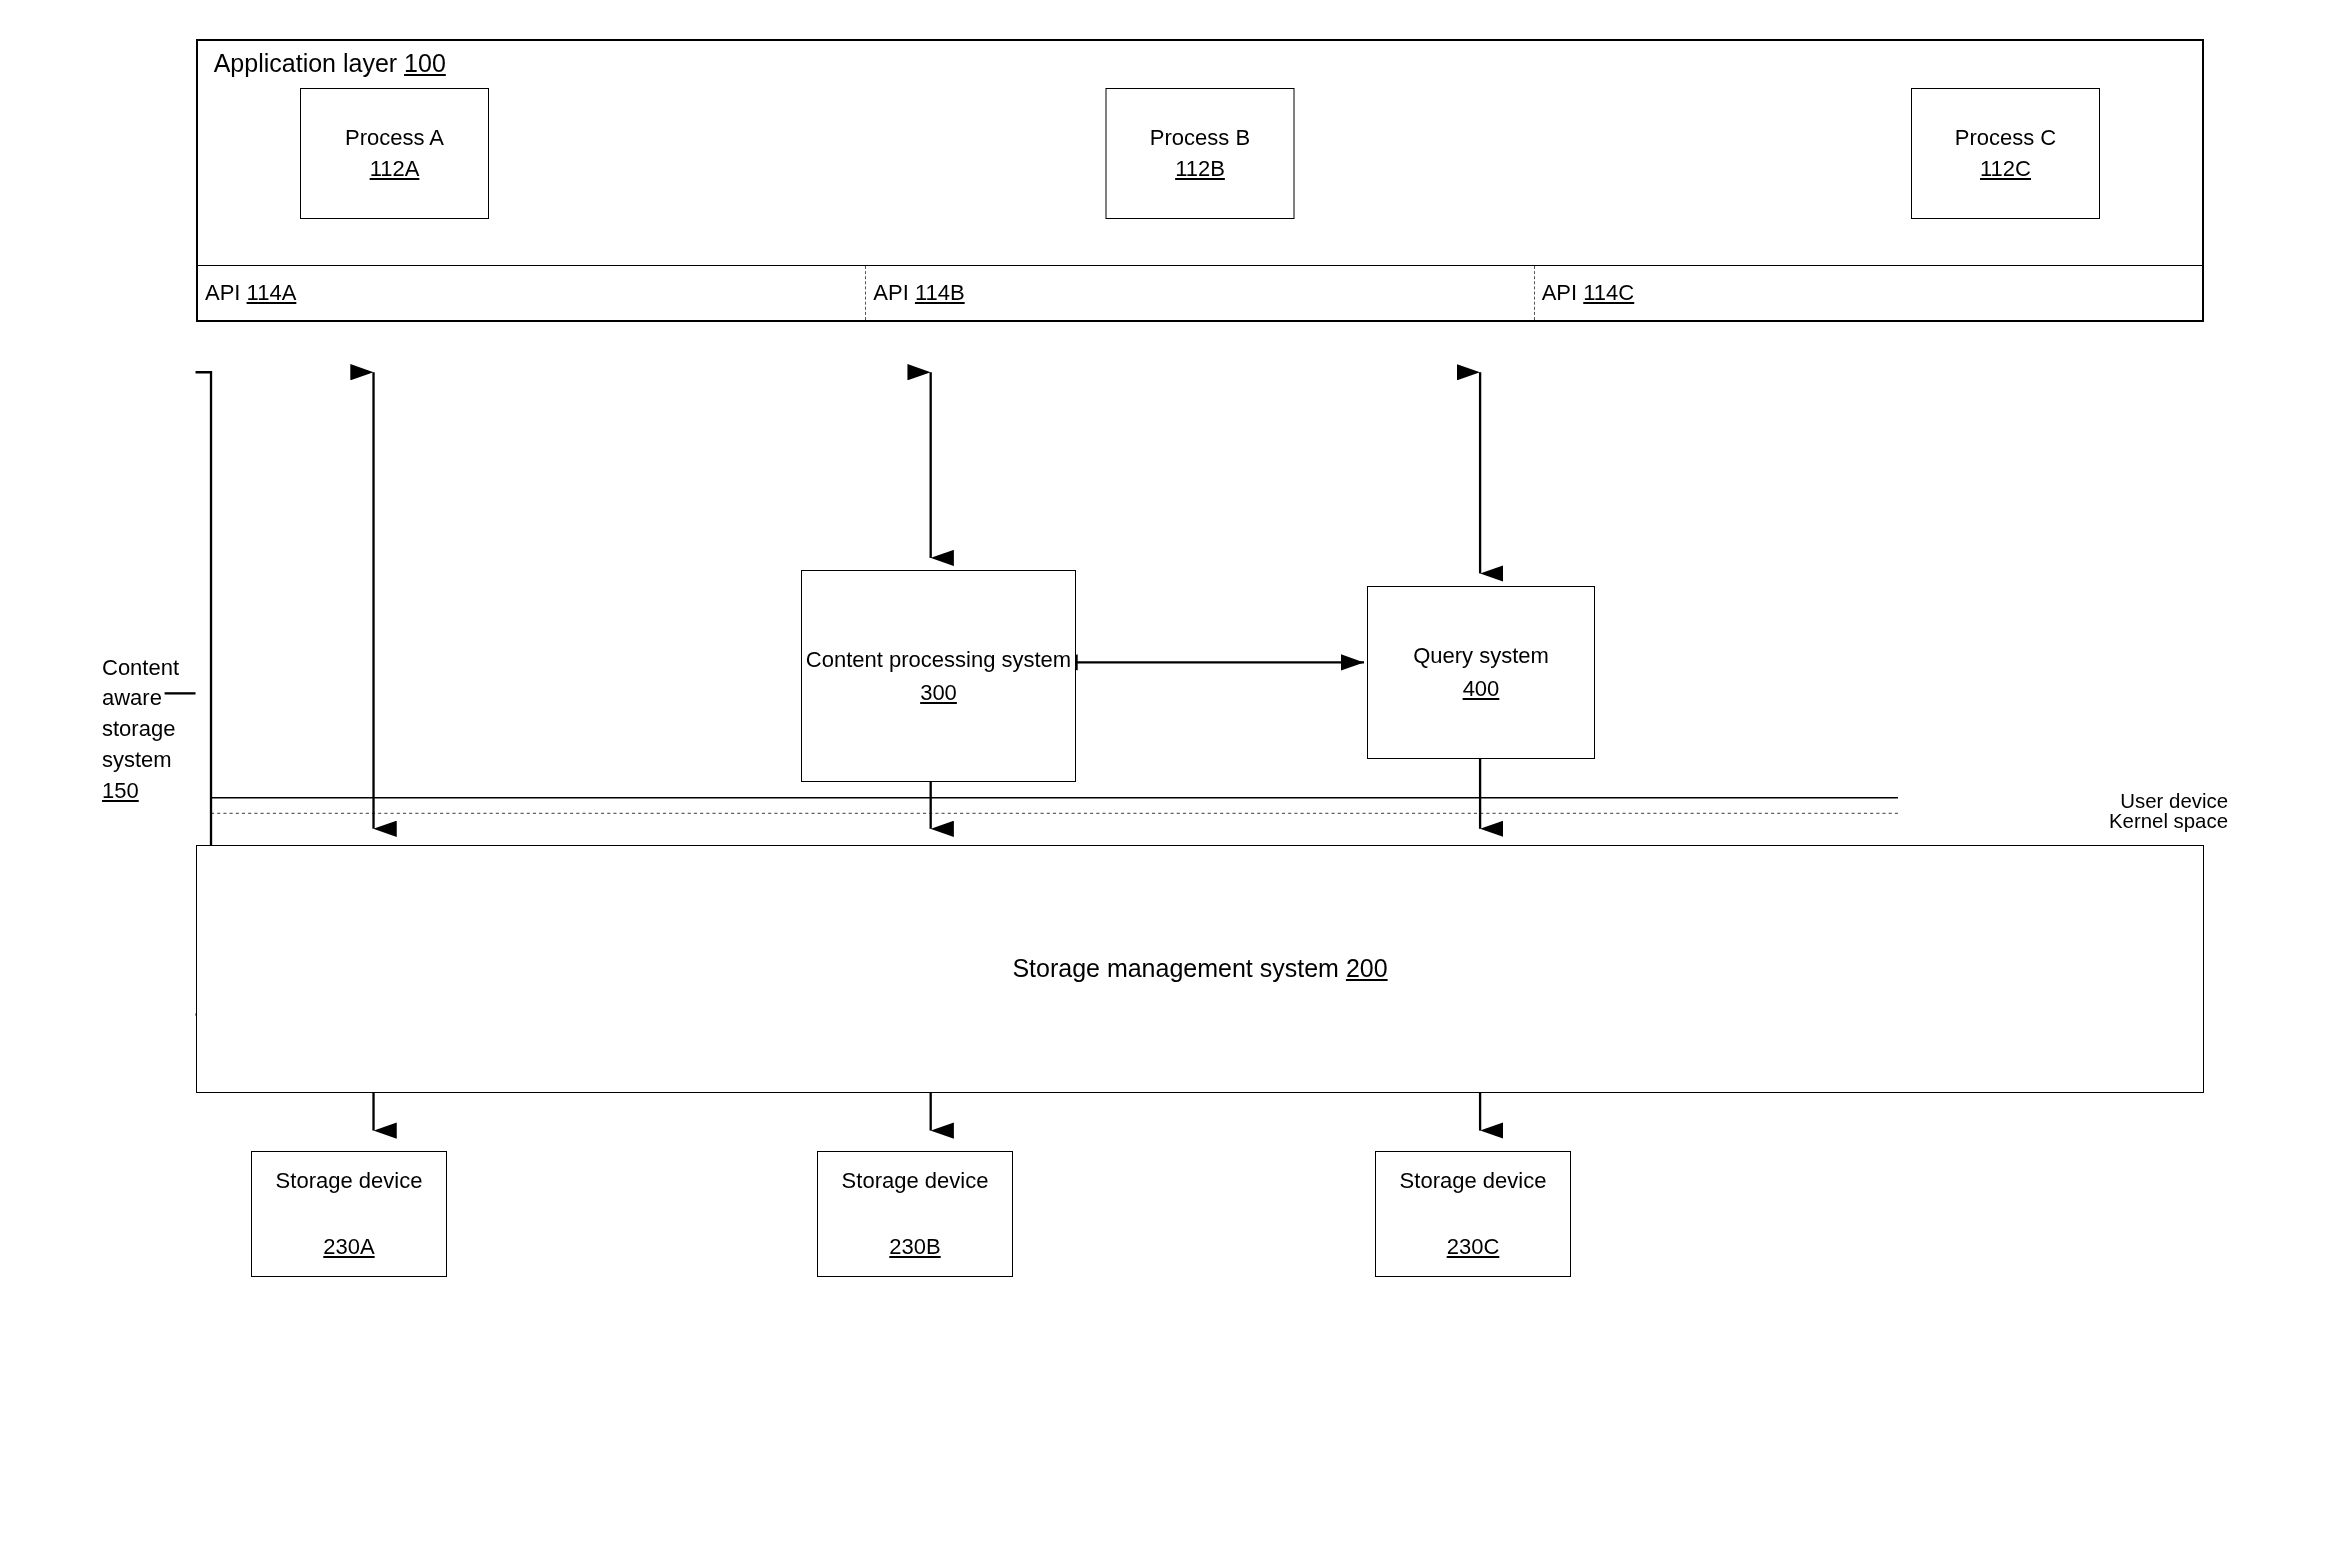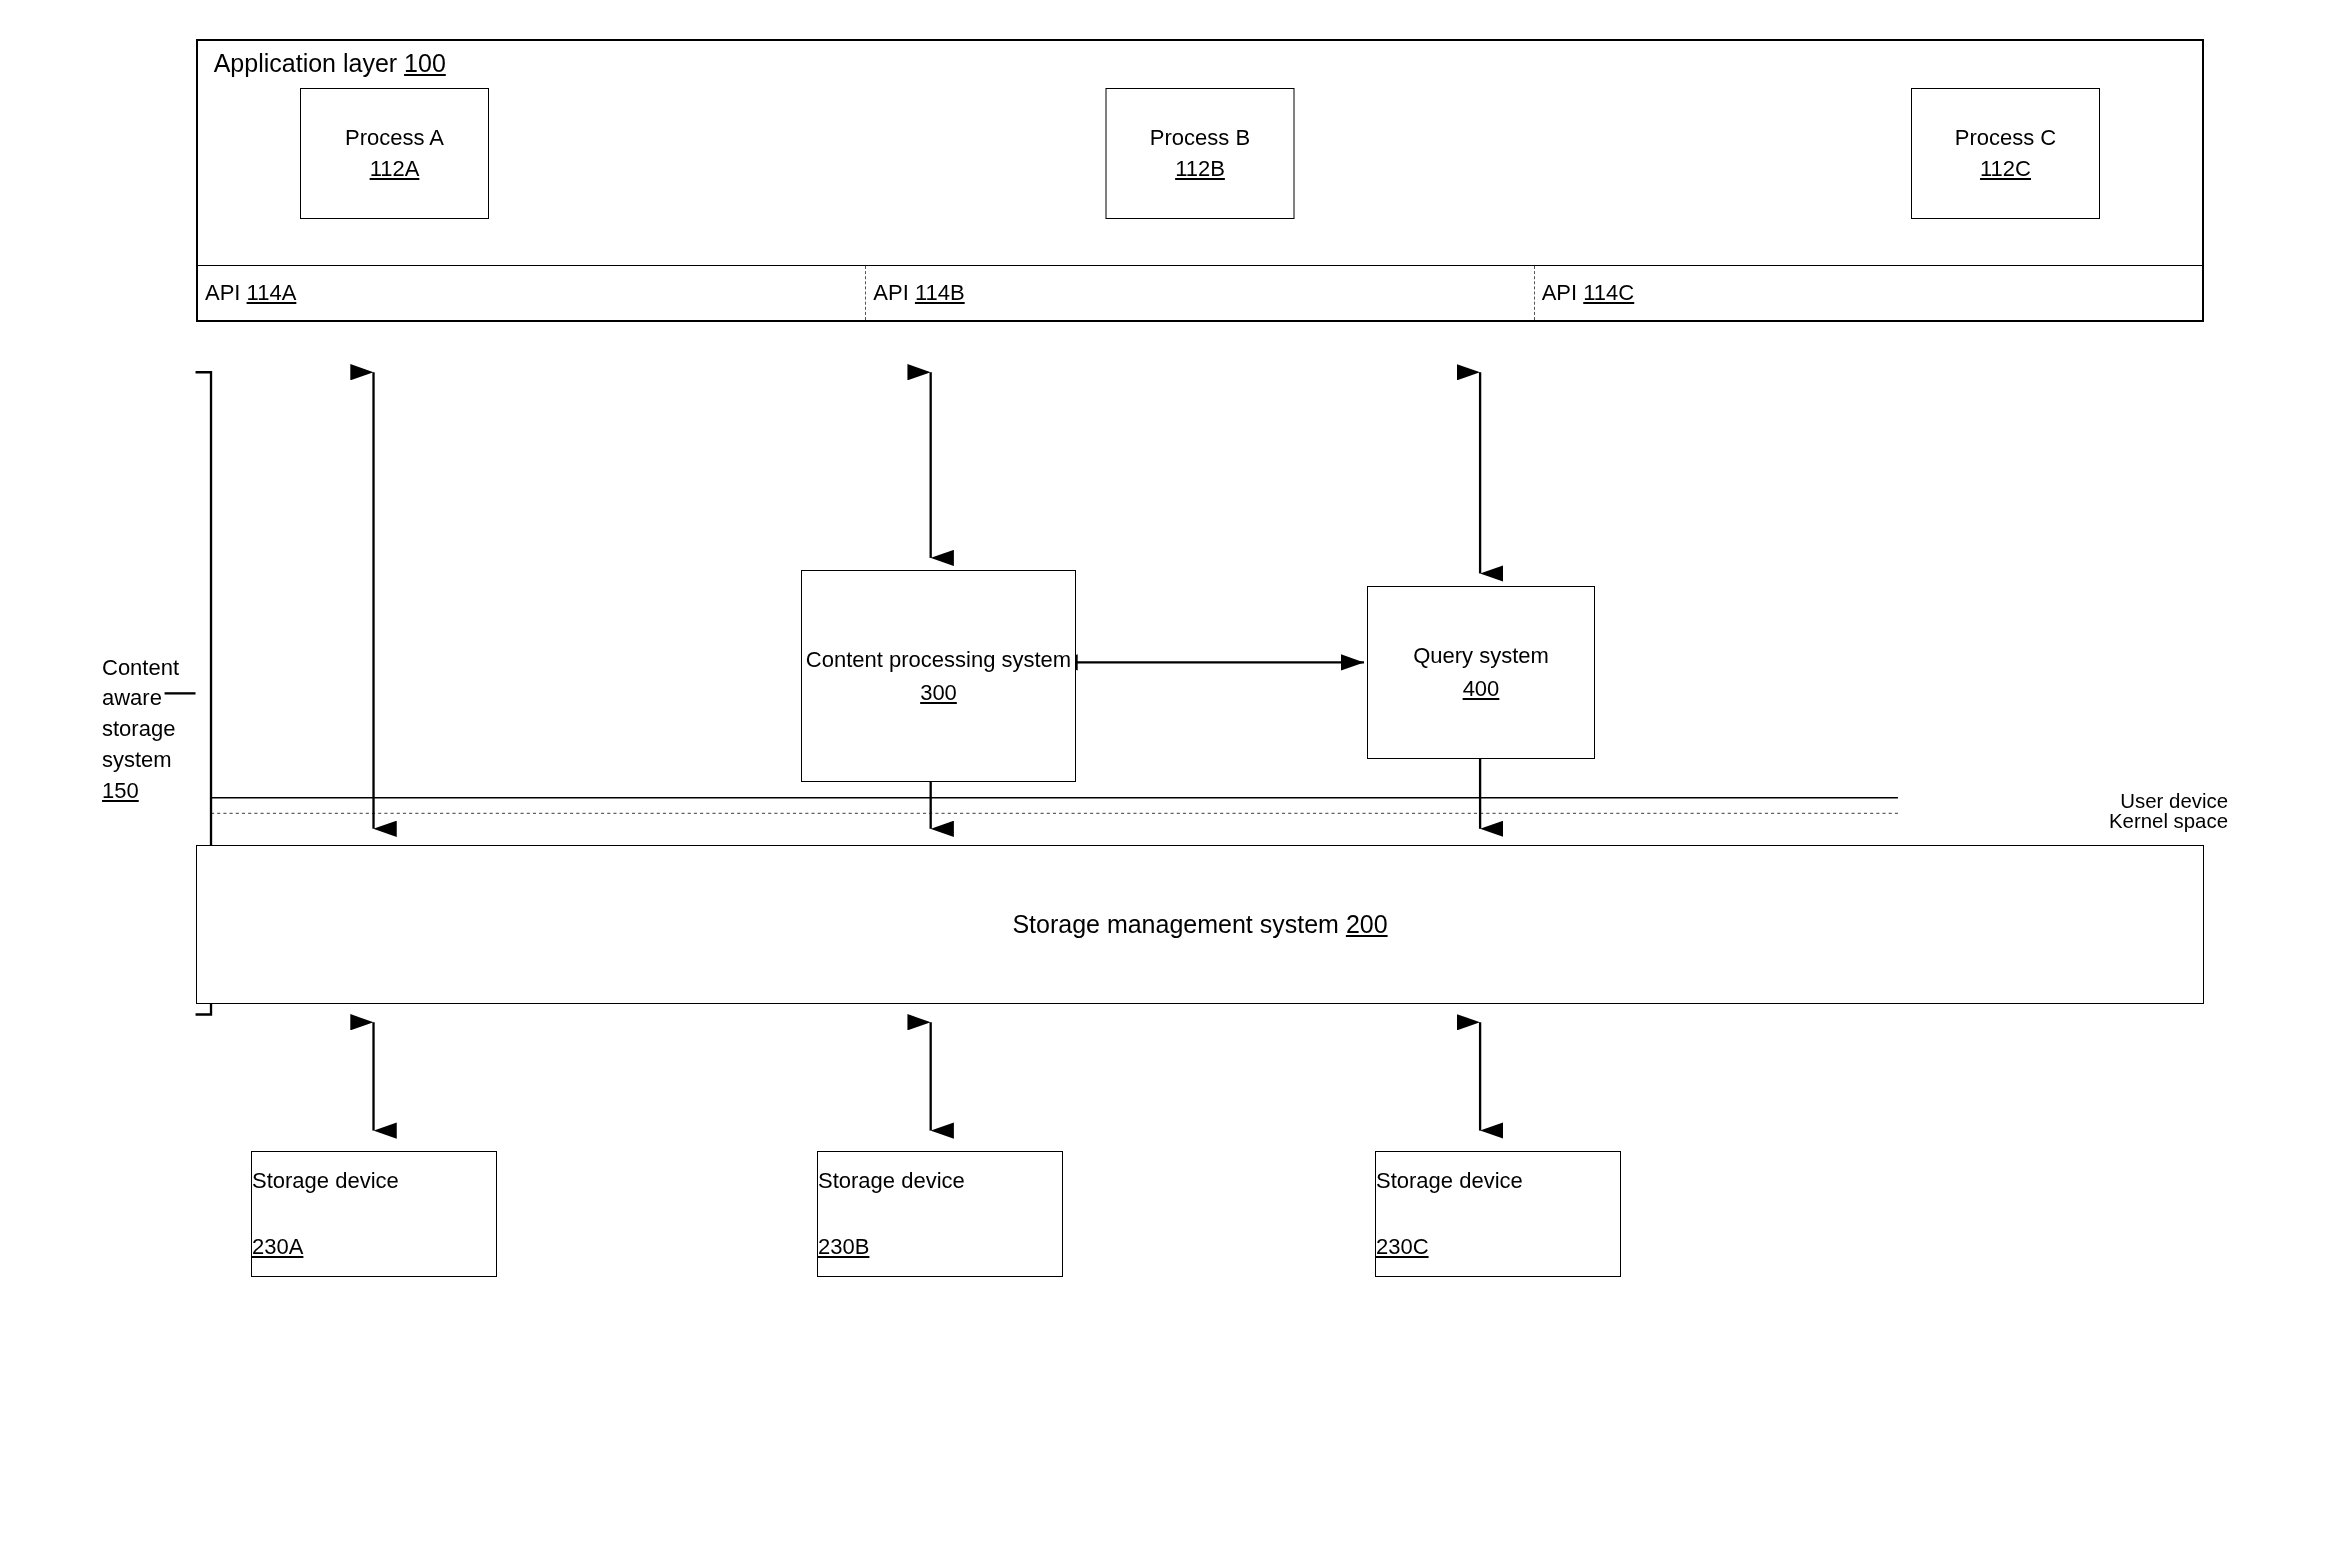--- a/index.html
+++ b/index.html
@@ -127,27 +127,27 @@
       align-items: center;
       justify-content: center;
       font-size: 25px;
       text-align: center;
     }
     .storage-mgmt-box u { text-decoration: underline; }
 
     
     .storage-device-box {
       position: absolute;
-      width: 246px;
+      width: 196px;
       height: 126px;
       border: 1.6px solid #000;
       background: #fff;
       display: flex;
       flex-direction: column;
-      align-items: flex-start;
+      align-items: center;
       justify-content: center;
       font-size: 22px;
       text-align: center;
       line-height: 1.5;
     }
     .storage-device-box u { text-decoration: underline; }
 
     
     .arrows-svg {
       position: absolute;
@@ -271,21 +271,21 @@
   </div>
 
   <div class="space-label" style="top: 766px; right: 39px;">
     <span>User device</span>
   </div>
 
   <div class="space-label" style="top: 786px; right: 39px;">
     <span>Kernel space</span>
   </div>
 
-  <div class="storage-mgmt-box" style="position:absolute; top: 821px; left: 94px; right: 63px; height: 159px;">
+  <div class="storage-mgmt-box" style="position:absolute; top: 821px; left: 94px; right: 63px; height: 248px;">
     <span>Storage management system</span>&nbsp;<u>200</u>
   </div>
 
   <div class="storage-device-box" style="top: 1127px; left: 149px;">
     <span>Storage device</span>
       <br>
     <u>230A</u>
   </div>
 
   <div class="storage-device-box" style="top: 1127px; left: 715px;">

